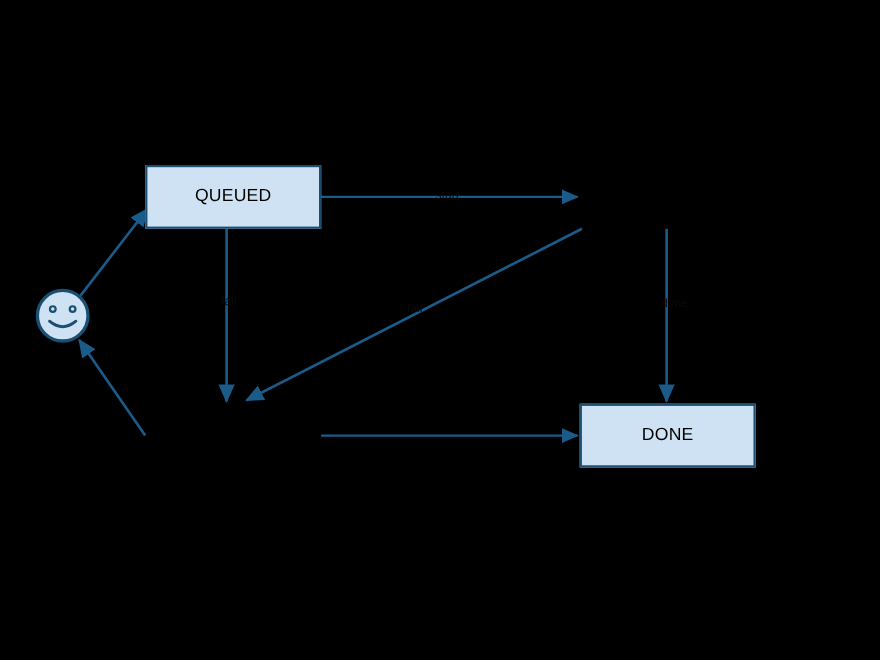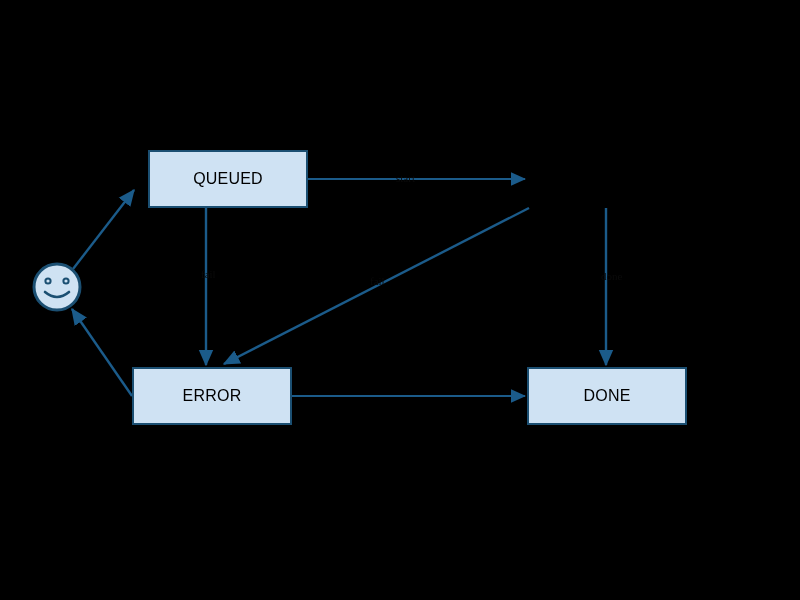--- a/index.html
+++ b/index.html
@@ -33,28 +33,28 @@
     align-items: center;
     justify-content: center;
   }
   .state-label {
     font-family: "Liberation Sans", sans-serif;
     font-size: 16px;
     color: #000000;
     letter-spacing: 0.2px;
     white-space: nowrap;
   }
-  #box-queued      { left: 148px; top: 150px; }
+  #box-queued      { left: 132px; top: 150px; }
   #box-inprogress  { left: 527px; top: 150px; }
   #box-error       { left: 132px; top: 367px; }
   #box-done        { left: 527px; top: 367px; }
 
   .edge-label {
     position: absolute;
-    font-family: Liberation Serif, serif;
+    font-family: Liberation Sans, sans-serif;
     font-size: 11px;
     color: #0a0a0a;
     white-space: nowrap;
     pointer-events: none;
   }
 </style>
 </head>
 <body>
 
 <div id="canvas">
@@ -86,23 +86,20 @@
       <circle cx="66" cy="281" r="2.6" fill="none" stroke="#1b4f72" stroke-width="2"></circle>
       <path d="M 45 292 Q 57 302 69 292" fill="none" stroke="#1b4f72" stroke-width="2.6" stroke-linecap="round"></path>
     </g>
   </svg>
 
   <div id="box-queued" class="state-box">
     <span class="state-label">QUEUED</span>
   </div>
 
 
-  <div id="box-error" class="state-box">
-    <span class="state-label">ERROR</span>
-  </div>
 
   <div id="box-done" class="state-box">
     <span class="state-label">DONE</span>
   </div>
 
   <div class="edge-label" style="left:396px; top:172px;">start</div>
 
   <div class="edge-label" style="left:201px; top:268px;">fail</div>
 
   <div class="edge-label" style="left:370px; top:275px;">fail</div>

